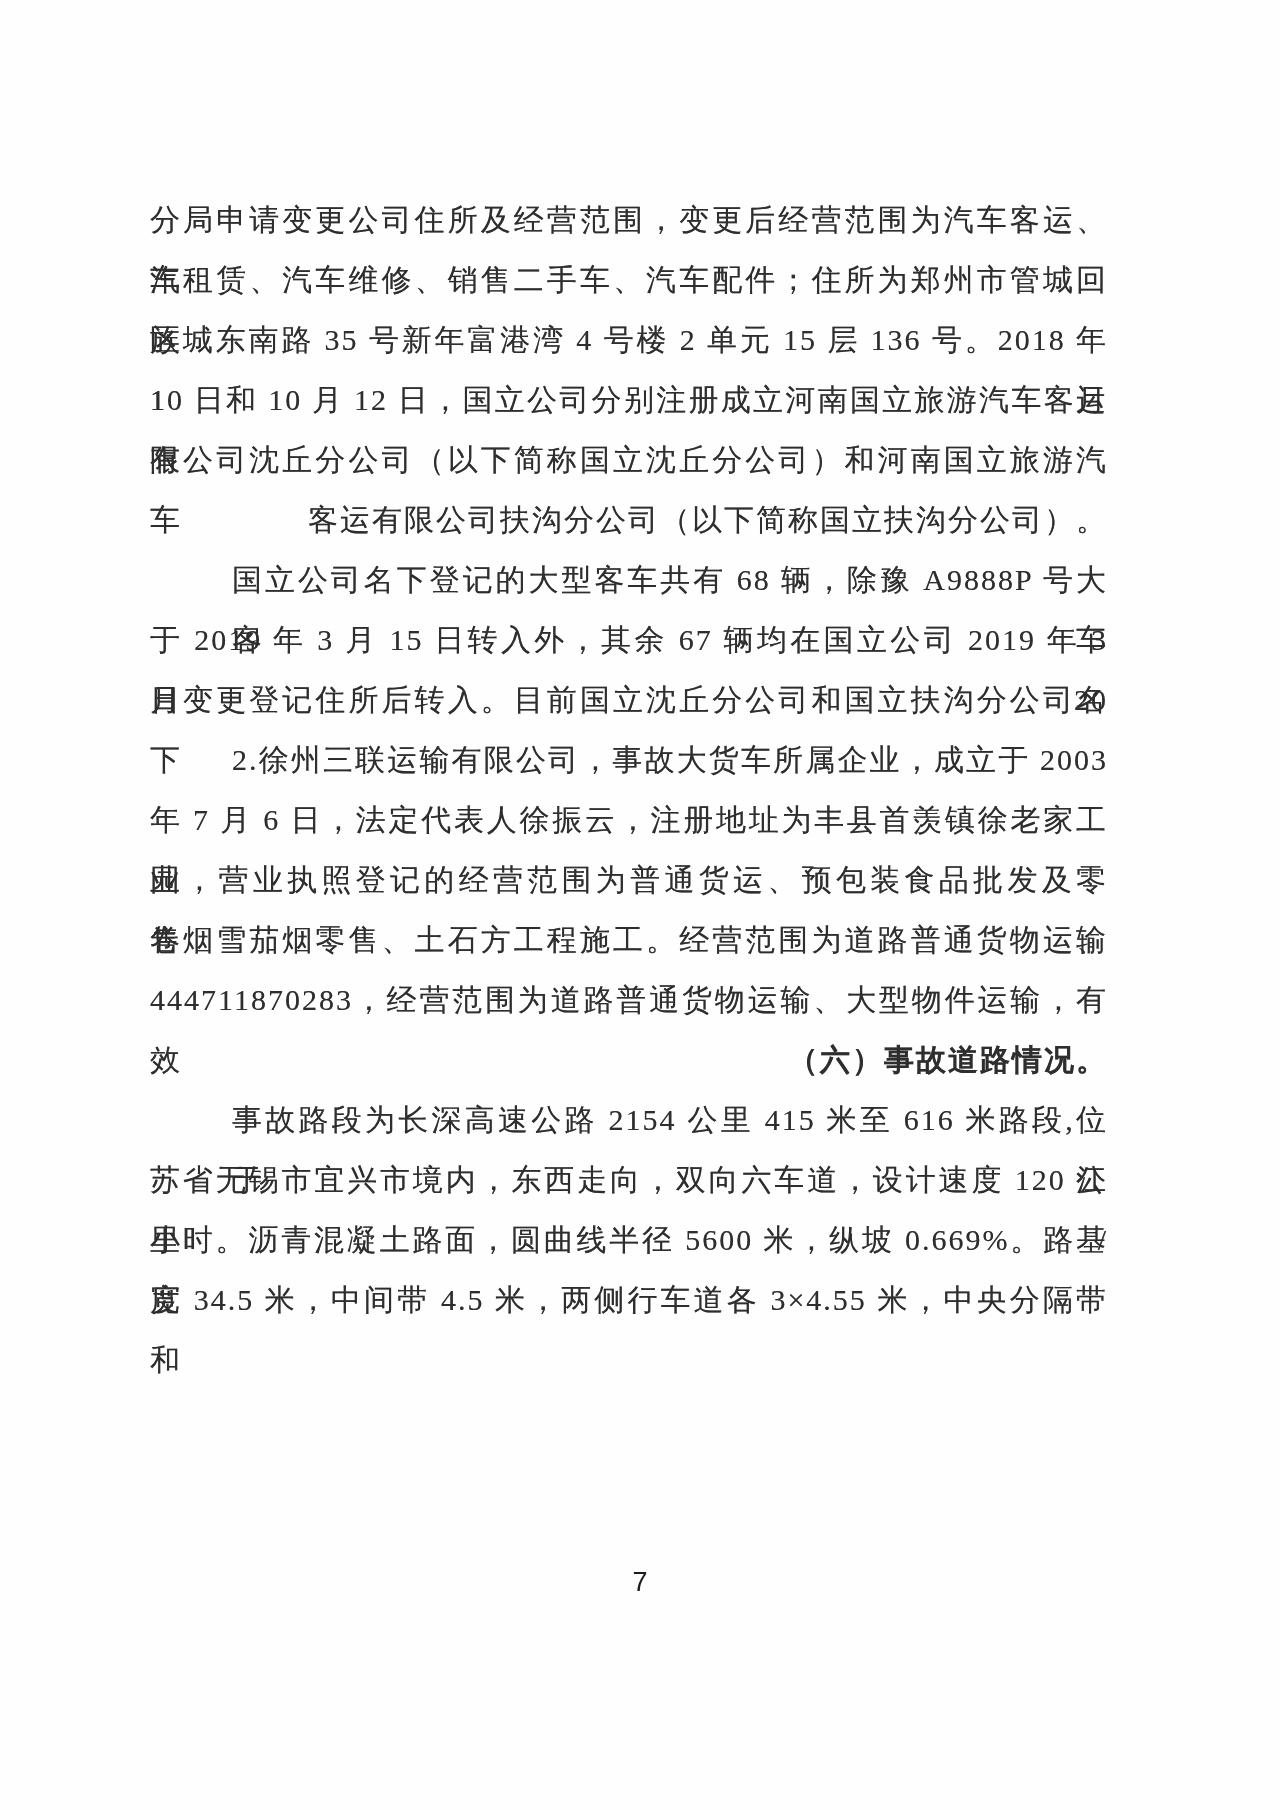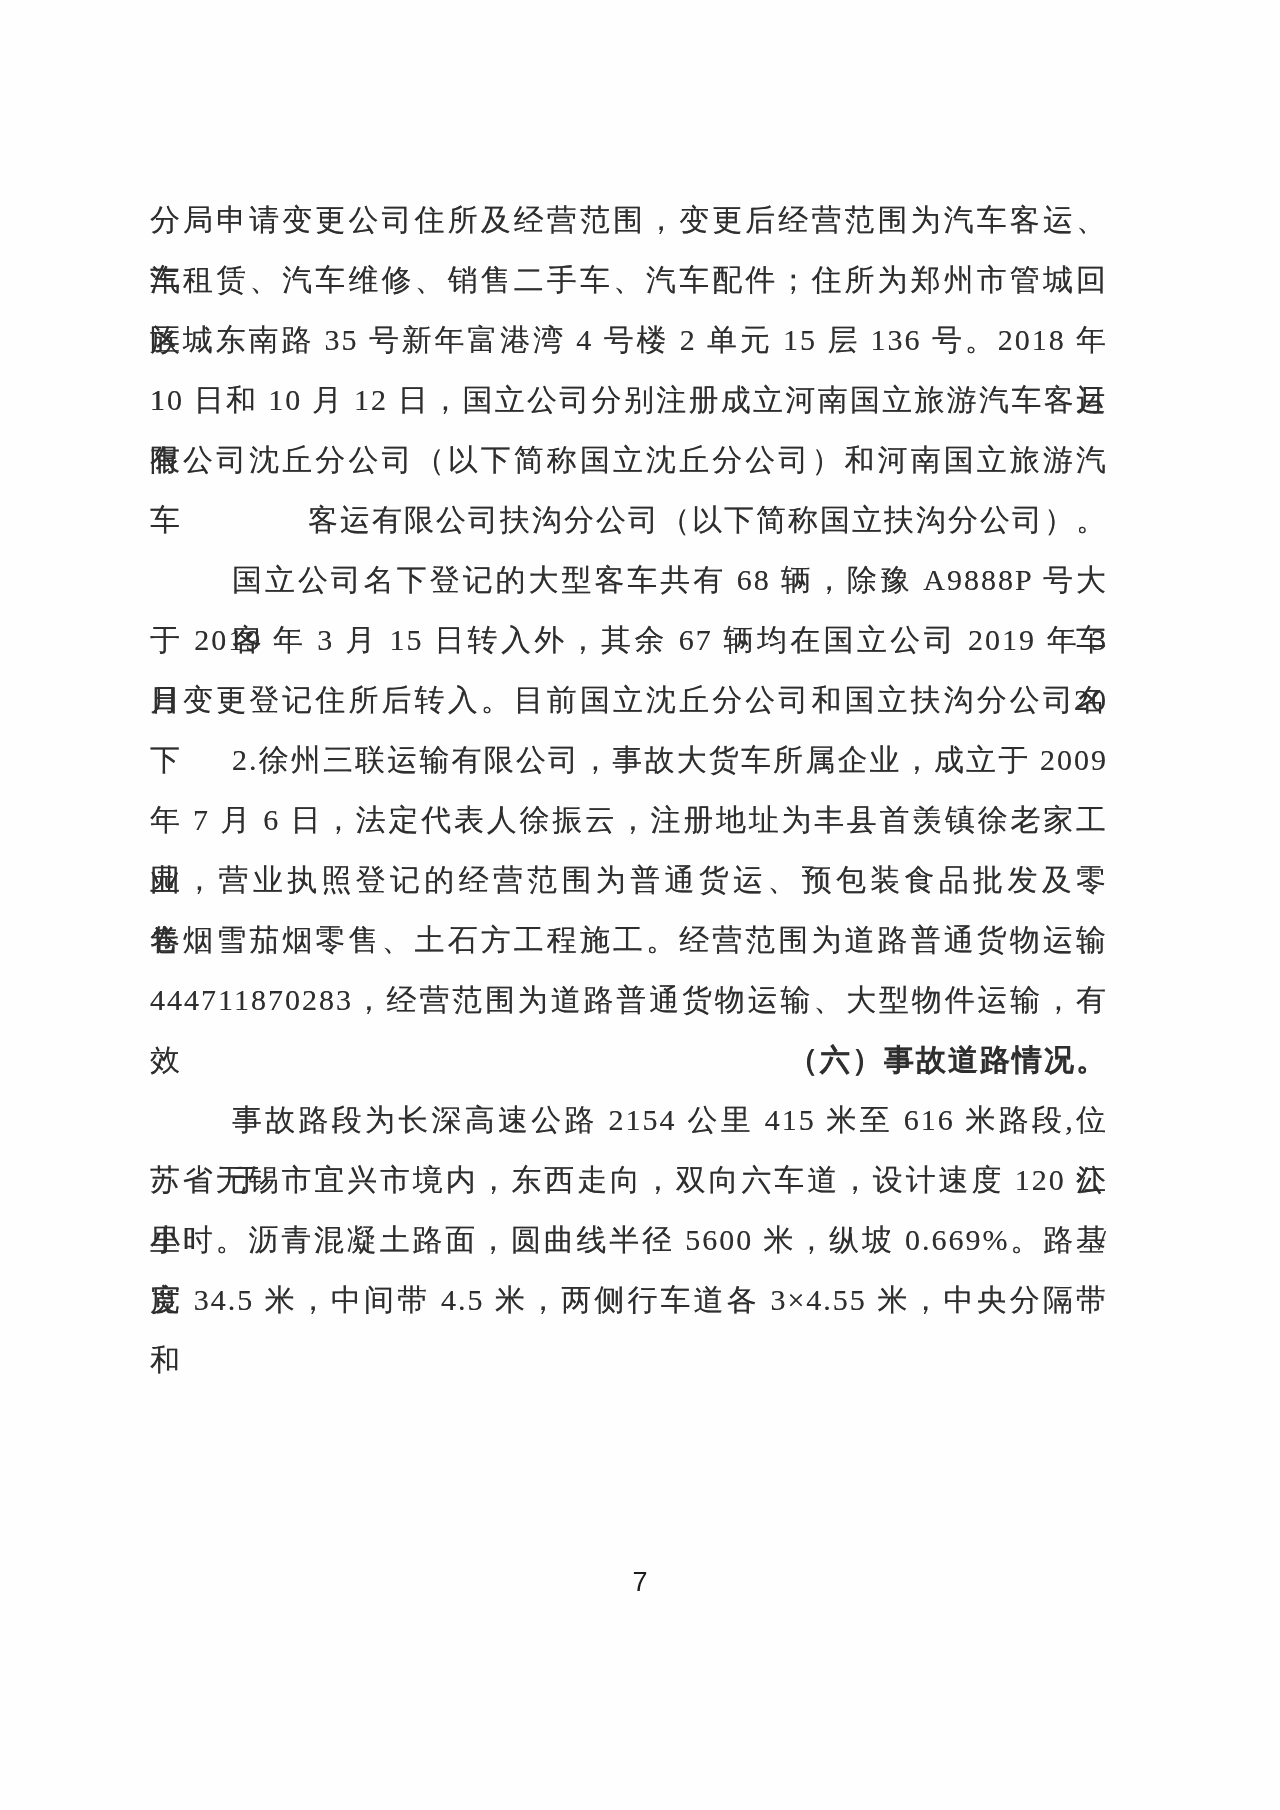--- a/index.html
+++ b/index.html
@@ -78,21 +78,21 @@
   <main class="doc-body">
       <div class="line fill">分局申请变更公司住所及经营范围，变更后经营范围为汽车客运、汽</div>
       <div class="line fill">车租赁、汽车维修、销售二手车、汽车配件；住所为郑州市管城回族</div>
       <div class="line fill">区城东南路 35 号新年富港湾 4 号楼 2 单元 15 层 136 号。2018 年 1 月</div>
       <div class="line fill">10 日和 10 月 12 日，国立公司分别注册成立河南国立旅游汽车客运有</div>
       <div class="line fill">限公司沈丘分公司（以下简称国立沈丘分公司）和河南国立旅游汽车</div>
       <div class="line">客运有限公司扶沟分公司（以下简称国立扶沟分公司）。</div>
       <div class="line fill indent">国立公司名下登记的大型客车共有 68 辆，除豫 A9888P 号大客车</div>
       <div class="line fill">于 2019 年 3 月 15 日转入外，其余 67 辆均在国立公司 2019 年 3 月 20</div>
       <div class="line fill">日变更登记住所后转入。目前国立沈丘分公司和国立扶沟分公司名下</div>
-      <div class="line fill indent">2.徐州三联运输有限公司，事故大货车所属企业，成立于 2009</div>
+      <div class="line fill indent">2.徐州三联运输有限公司，事故大货车所属企业，成立于 2003</div>
       <div class="line fill">年 7 月 6 日，法定代表人徐振云，注册地址为丰县首羡镇徐老家工业</div>
       <div class="line fill">园，营业执照登记的经营范围为普通货运、预包装食品批发及零售、</div>
       <div class="line fill">卷烟雪茄烟零售、土石方工程施工。经营范围为道路普通货物运输</div>
       <div class="line fill">444711870283，经营范围为道路普通货物运输、大型物件运输，有效</div>
       <div class="line indent bold">（六）事故道路情况。</div>
       <div class="line fill indent">事故路段为长深高速公路 2154 公里 415 米至 616 米路段,位于江</div>
       <div class="line fill">苏省无锡市宜兴市境内，东西走向，双向六车道，设计速度 120 公里/</div>
       <div class="line fill">小时。沥青混凝土路面，圆曲线半径 5600 米，纵坡 0.669%。路基宽</div>
       <div class="line fill">度 34.5 米，中间带 4.5 米，两侧行车道各 3×4.55 米，中央分隔带和</div>
     </main>

